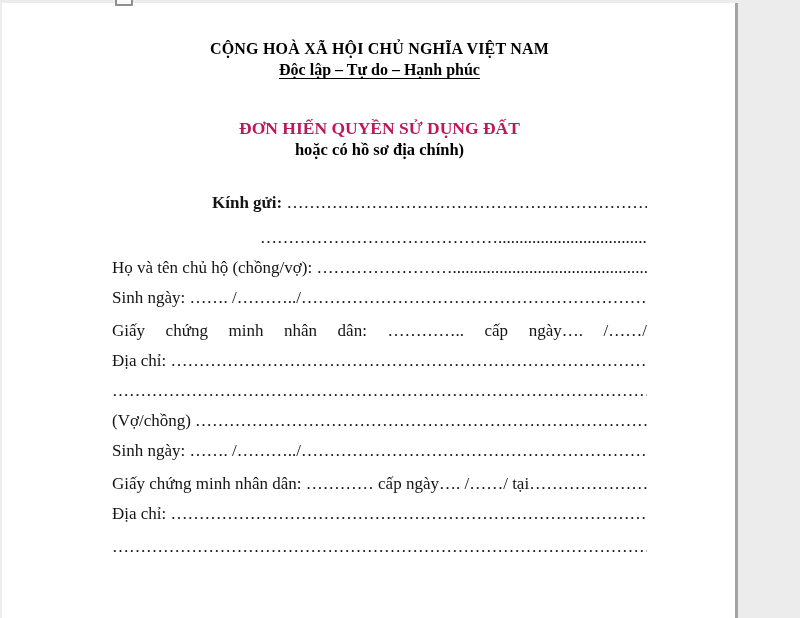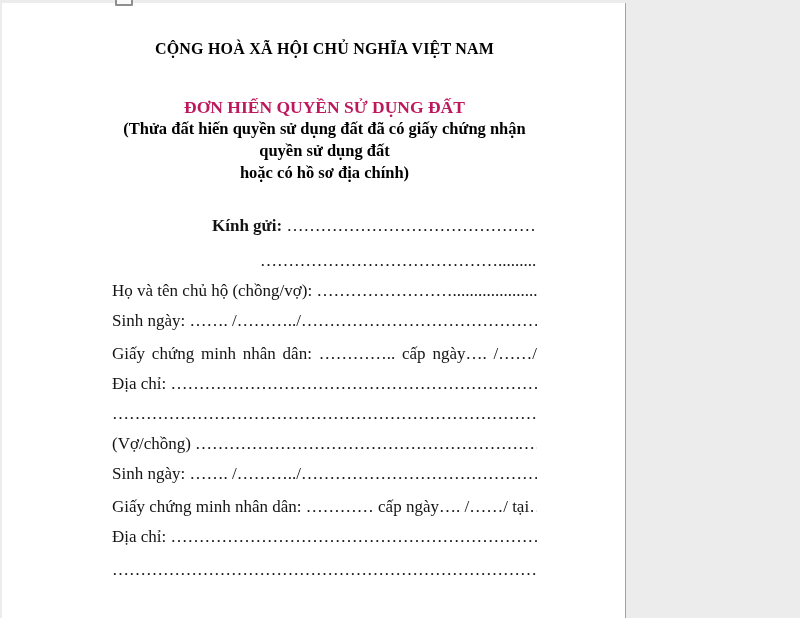--- a/index.html
+++ b/index.html
@@ -4,23 +4,23 @@
 <style>
   * { margin:0; padding:0; box-sizing:border-box; }
   html,body { width:800px; height:618px; overflow:hidden; }
   body {
     background:#ececec;
     font-family:"Liberation Serif","DejaVu Serif",serif;
     position:relative;
   }
   .page {
     position:absolute; left:2px; top:3px;
-    width:624px; height:615px;
+    width:736px; height:615px;
     background:#ffffff;
-    border-right:1px solid #a3a3a3;
+    border-right:3px solid #a3a3a3;
   }
   .corner-mark {
     position:absolute; left:113px; top:-9px;
     width:18px; height:12px;
     border:2px solid #8f8f8f; border-radius:1px;
     background:#fafafa;
   }
   .content {
     position:absolute; left:0; top:0; width:100%;
     padding:36px 88px 0 110px;
@@ -60,24 +60,24 @@
   }
 </style>
 </head>
 <body>
 
 <div class="page">
   <div class="corner-mark"></div>
   <div class="content">
 
     <div class="h1">CỘNG HOÀ XÃ HỘI CHỦ NGHĨA VIỆT NAM</div>
+    <div class="h2">Độc lập – Tự do – Hạnh phúc</div>
 
     <div class="doc-title">ĐƠN HIẾN QUYỀN SỬ DỤNG ĐẤT</div>
     <div class="doc-subtitle">
-      <div>(Thửa đất hiến quyền sử dụng đất đã có giấy chứng nhận quyền sử dụng đất</div>
       <div>hoặc có hồ sơ địa chính)</div>
     </div>
 
     <div class="form">
 
       <div class="line indent-100"><span class="bold">Kính gửi:</span><span> ……………………………………………………………………………………………………………</span></div>
 
       <div class="line indent-148 mt5">……………………………………........................................................................................</div>
 
       <div class="line">Họ và tên chủ hộ (chồng/vợ): …………………….........................................................................</div>

